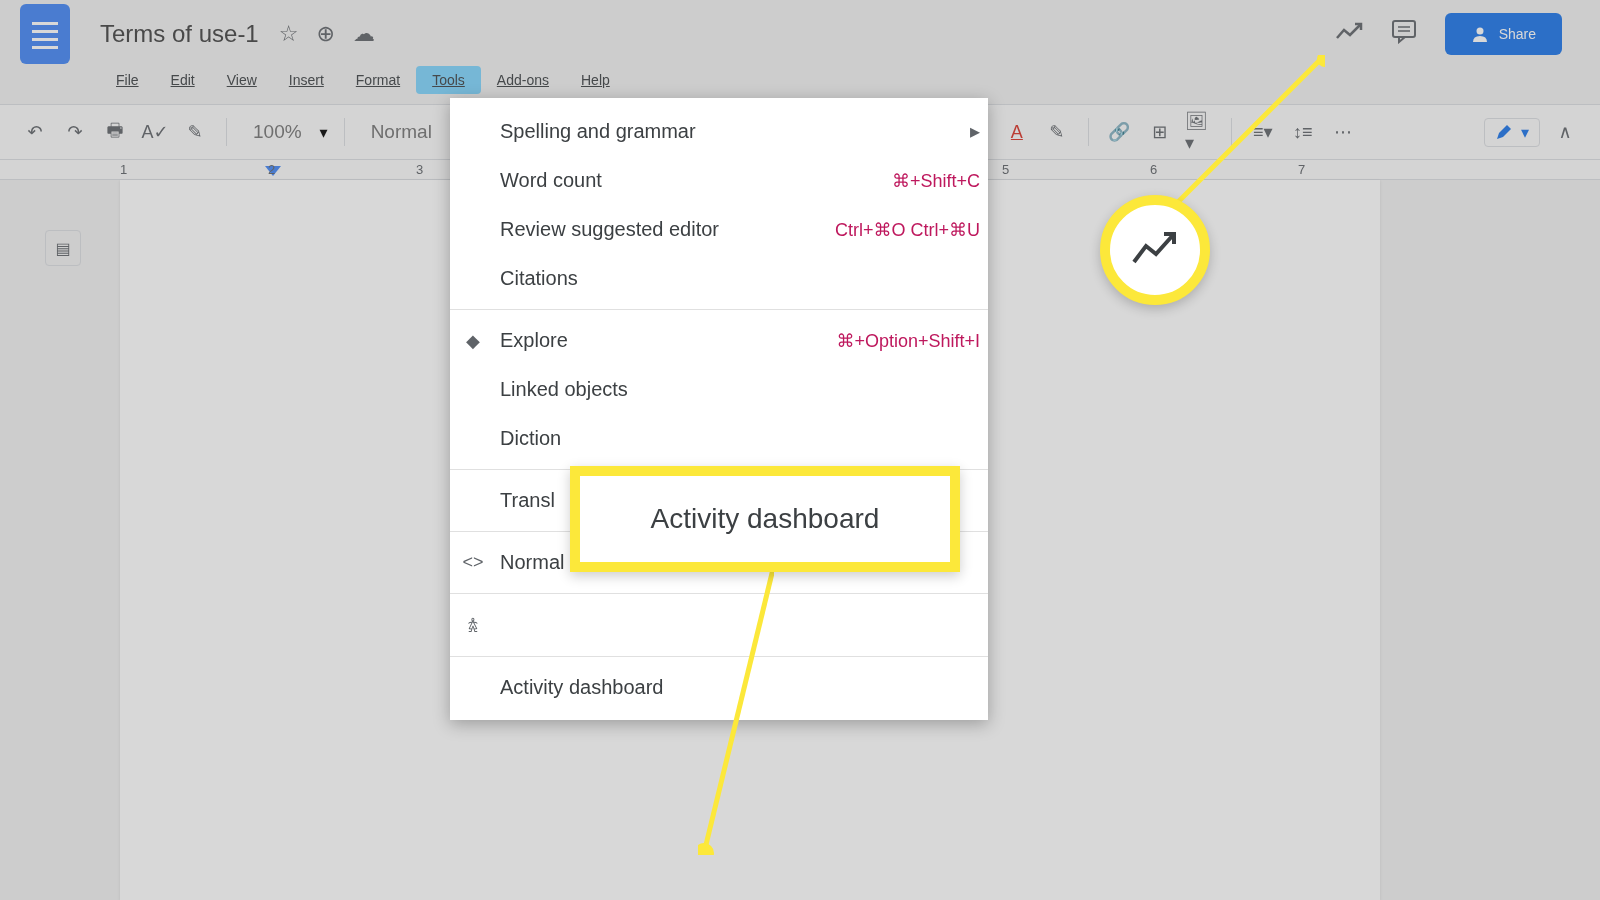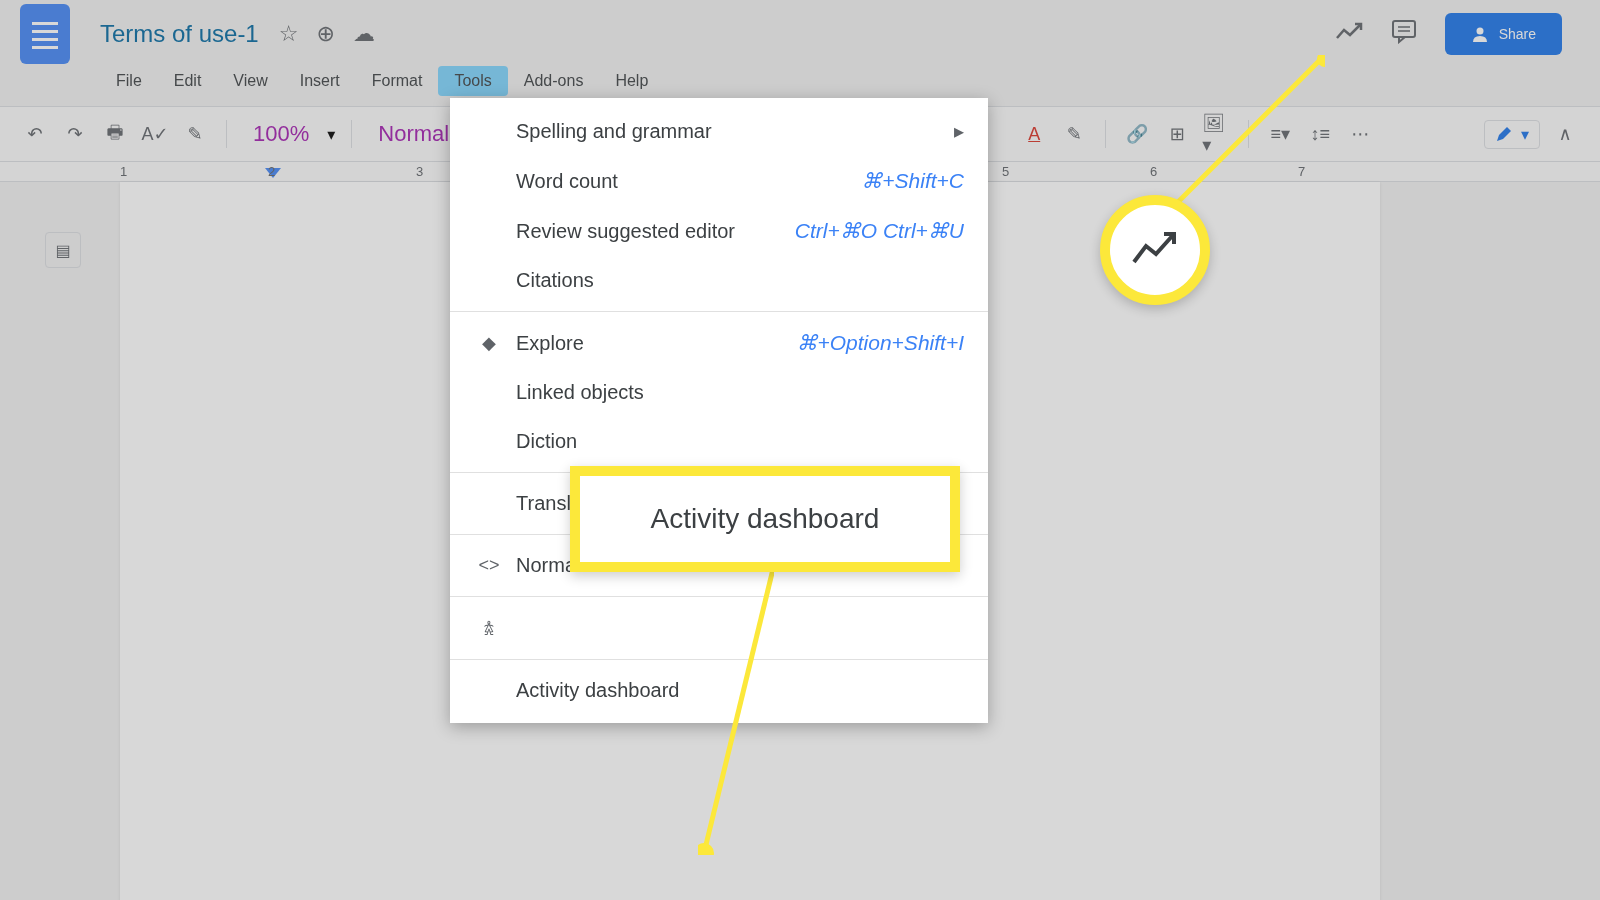--- a/index.html
+++ b/index.html
@@ -1,52 +1,52 @@
 <!DOCTYPE html>
 <html><head>
 <meta charset="utf-8">
 <style>
 * { margin: 0; padding: 0; box-sizing: border-box; font-family: Arial, sans-serif; }
 body { width: 1600px; height: 900px; background: #f0f0f0; overflow: hidden; position: relative; }
 
 .titlebar { display: flex; align-items: center; padding: 8px 20px 0; height: 60px; }
 .doc-icon { width: 50px; height: 60px; background: #4285f4; border-radius: 6px; margin-right: 30px; display: flex; align-items: center; justify-content: center; position: relative; }
 .doc-icon::before { content: ""; position: absolute; width: 26px; height: 3px; background: white; top: 18px; box-shadow: 0 8px 0 white, 0 16px 0 white, 0 24px 0 white; }
-.doc-title { font-size: 24px; color: #0369a1; margin-right: 20px; }
+.doc-title { font-size: 24px; color: #404040; margin-right: 20px; }
 .title-icons { display: flex; gap: 18px; }
 .star-icon, .folder-icon, .cloud-icon { color: #5f6368; font-size: 22px; cursor: pointer; }
 .spacer { flex: 1; }
 .right-icons { display: flex; align-items: center; gap: 28px; margin-right: 18px; }
 .trend-icon, .comment-icon-top { color: #5f6368; font-size: 24px; }
 .share-btn { background: #1a73e8; color: white; border: none; padding: 12px 26px; border-radius: 6px; font-size: 14px; font-weight: 500; display: flex; align-items: center; gap: 10px; cursor: pointer; }
 
 .menubar { display: flex; padding: 6px 100px 10px; gap: 0; }
-.menu-item { padding: 6px 16px; font-size: 16px; color: #3c4043; cursor: pointer; border-radius: 4px; }
+.menu-item { padding: 6px 16px; font-size: 14px; color: #3c4043; cursor: pointer; border-radius: 4px; text-decoration: underline; }
 .menu-item.active { background: #7dd3fc; }
 
 .toolbar { display: flex; align-items: center; padding: 8px 20px; border-top: 1px solid #dadce0; border-bottom: 1px solid #dadce0; gap: 10px; height: 56px; background: #fafafa; }
 .tb-btn { width: 30px; height: 30px; display: flex; align-items: center; justify-content: center; color: #5f6368; font-size: 18px; cursor: pointer; }
 .tb-sep { width: 1px; height: 28px; background: #dadce0; margin: 0 6px; }
-.tb-text { font-size: 22px; color: #a21caf; padding: 0 10px; }
+.tb-text { font-size: 19px; color: #737373; padding: 0 10px; }
 .tb-drop { display: flex; align-items: center; gap: 8px; }
 .edit-mode { display: flex; align-items: center; gap: 8px; padding: 4px 10px; border: 1px solid #dadce0; border-radius: 4px; margin-left: auto; color: #1a73e8; }
 
 .ruler { height: 20px; background: #fafafa; position: relative; border-bottom: 1px solid #dadce0; padding-left: 120px; }
 .ruler-tick { position: absolute; font-size: 13px; color: #5f6368; top: 2px; }
 .ruler-marker { position: absolute; top: 6px; left: 265px; width: 0; height: 0; border-left: 8px solid transparent; border-right: 8px solid transparent; border-top: 10px solid #4285f4; }
 
 .canvas { position: relative; height: 720px; background: #f0f0f0; }
 .page { position: absolute; left: 120px; top: 0; width: 1260px; height: 720px; background: white; box-shadow: 0 1px 3px rgba(0,0,0,.1); }
 .outline-btn { position: absolute; left: 45px; top: 50px; width: 36px; height: 36px; border: 1px solid #dadce0; border-radius: 4px; display: flex; align-items: center; justify-content: center; color: #5f6368; cursor: pointer; }
 
 .dropdown { position: absolute; left: 450px; top: 98px; width: 538px; background: white; box-shadow: 0 4px 16px rgba(0,0,0,.28); z-index: 10; padding: 8px 0; }
-.dd-item { display: flex; align-items: center; padding: 13px 24px; font-size: 20px; color: #3c4043; cursor: pointer; }
+.dd-item { display: flex; align-items: center; padding: 13px 8px; font-size: 20px; color: #3c4043; cursor: pointer; }
 .dd-icon { width: 30px; margin-right: 12px; color: #5f6368; font-size: 18px; display: flex; justify-content: center; }
 .dd-label { flex: 1; }
-.dd-shortcut { color: #3b82f6; font-size: 21px; font-style: italic; }
+.dd-shortcut { color: #be185d; font-size: 18px; }
 .dd-arrow { color: #5f6368; }
 .dd-divider { height: 1px; background: #e0e0e0; margin: 6px 0; }
 
 .dim-overlay { position: absolute; inset: 0; background: rgba(100,100,100,.25); z-index: 5; pointer-events: none; }
 
 .highlight-circle { position: absolute; left: 1100px; top: 195px; width: 110px; height: 110px; border-radius: 50%; background: white; border: 10px solid #fce83a; z-index: 20; display: flex; align-items: center; justify-content: center; box-shadow: 0 4px 12px rgba(0,0,0,.2); }
 .highlight-circle svg { width: 50px; height: 50px; }
 
 .highlight-box { position: absolute; left: 570px; top: 466px; width: 390px; height: 106px; background: white; border: 10px solid #fce83a; z-index: 20; display: flex; align-items: center; justify-content: center; font-size: 28px; color: #3c4043; box-shadow: 0 4px 12px rgba(0,0,0,.2); }
 

